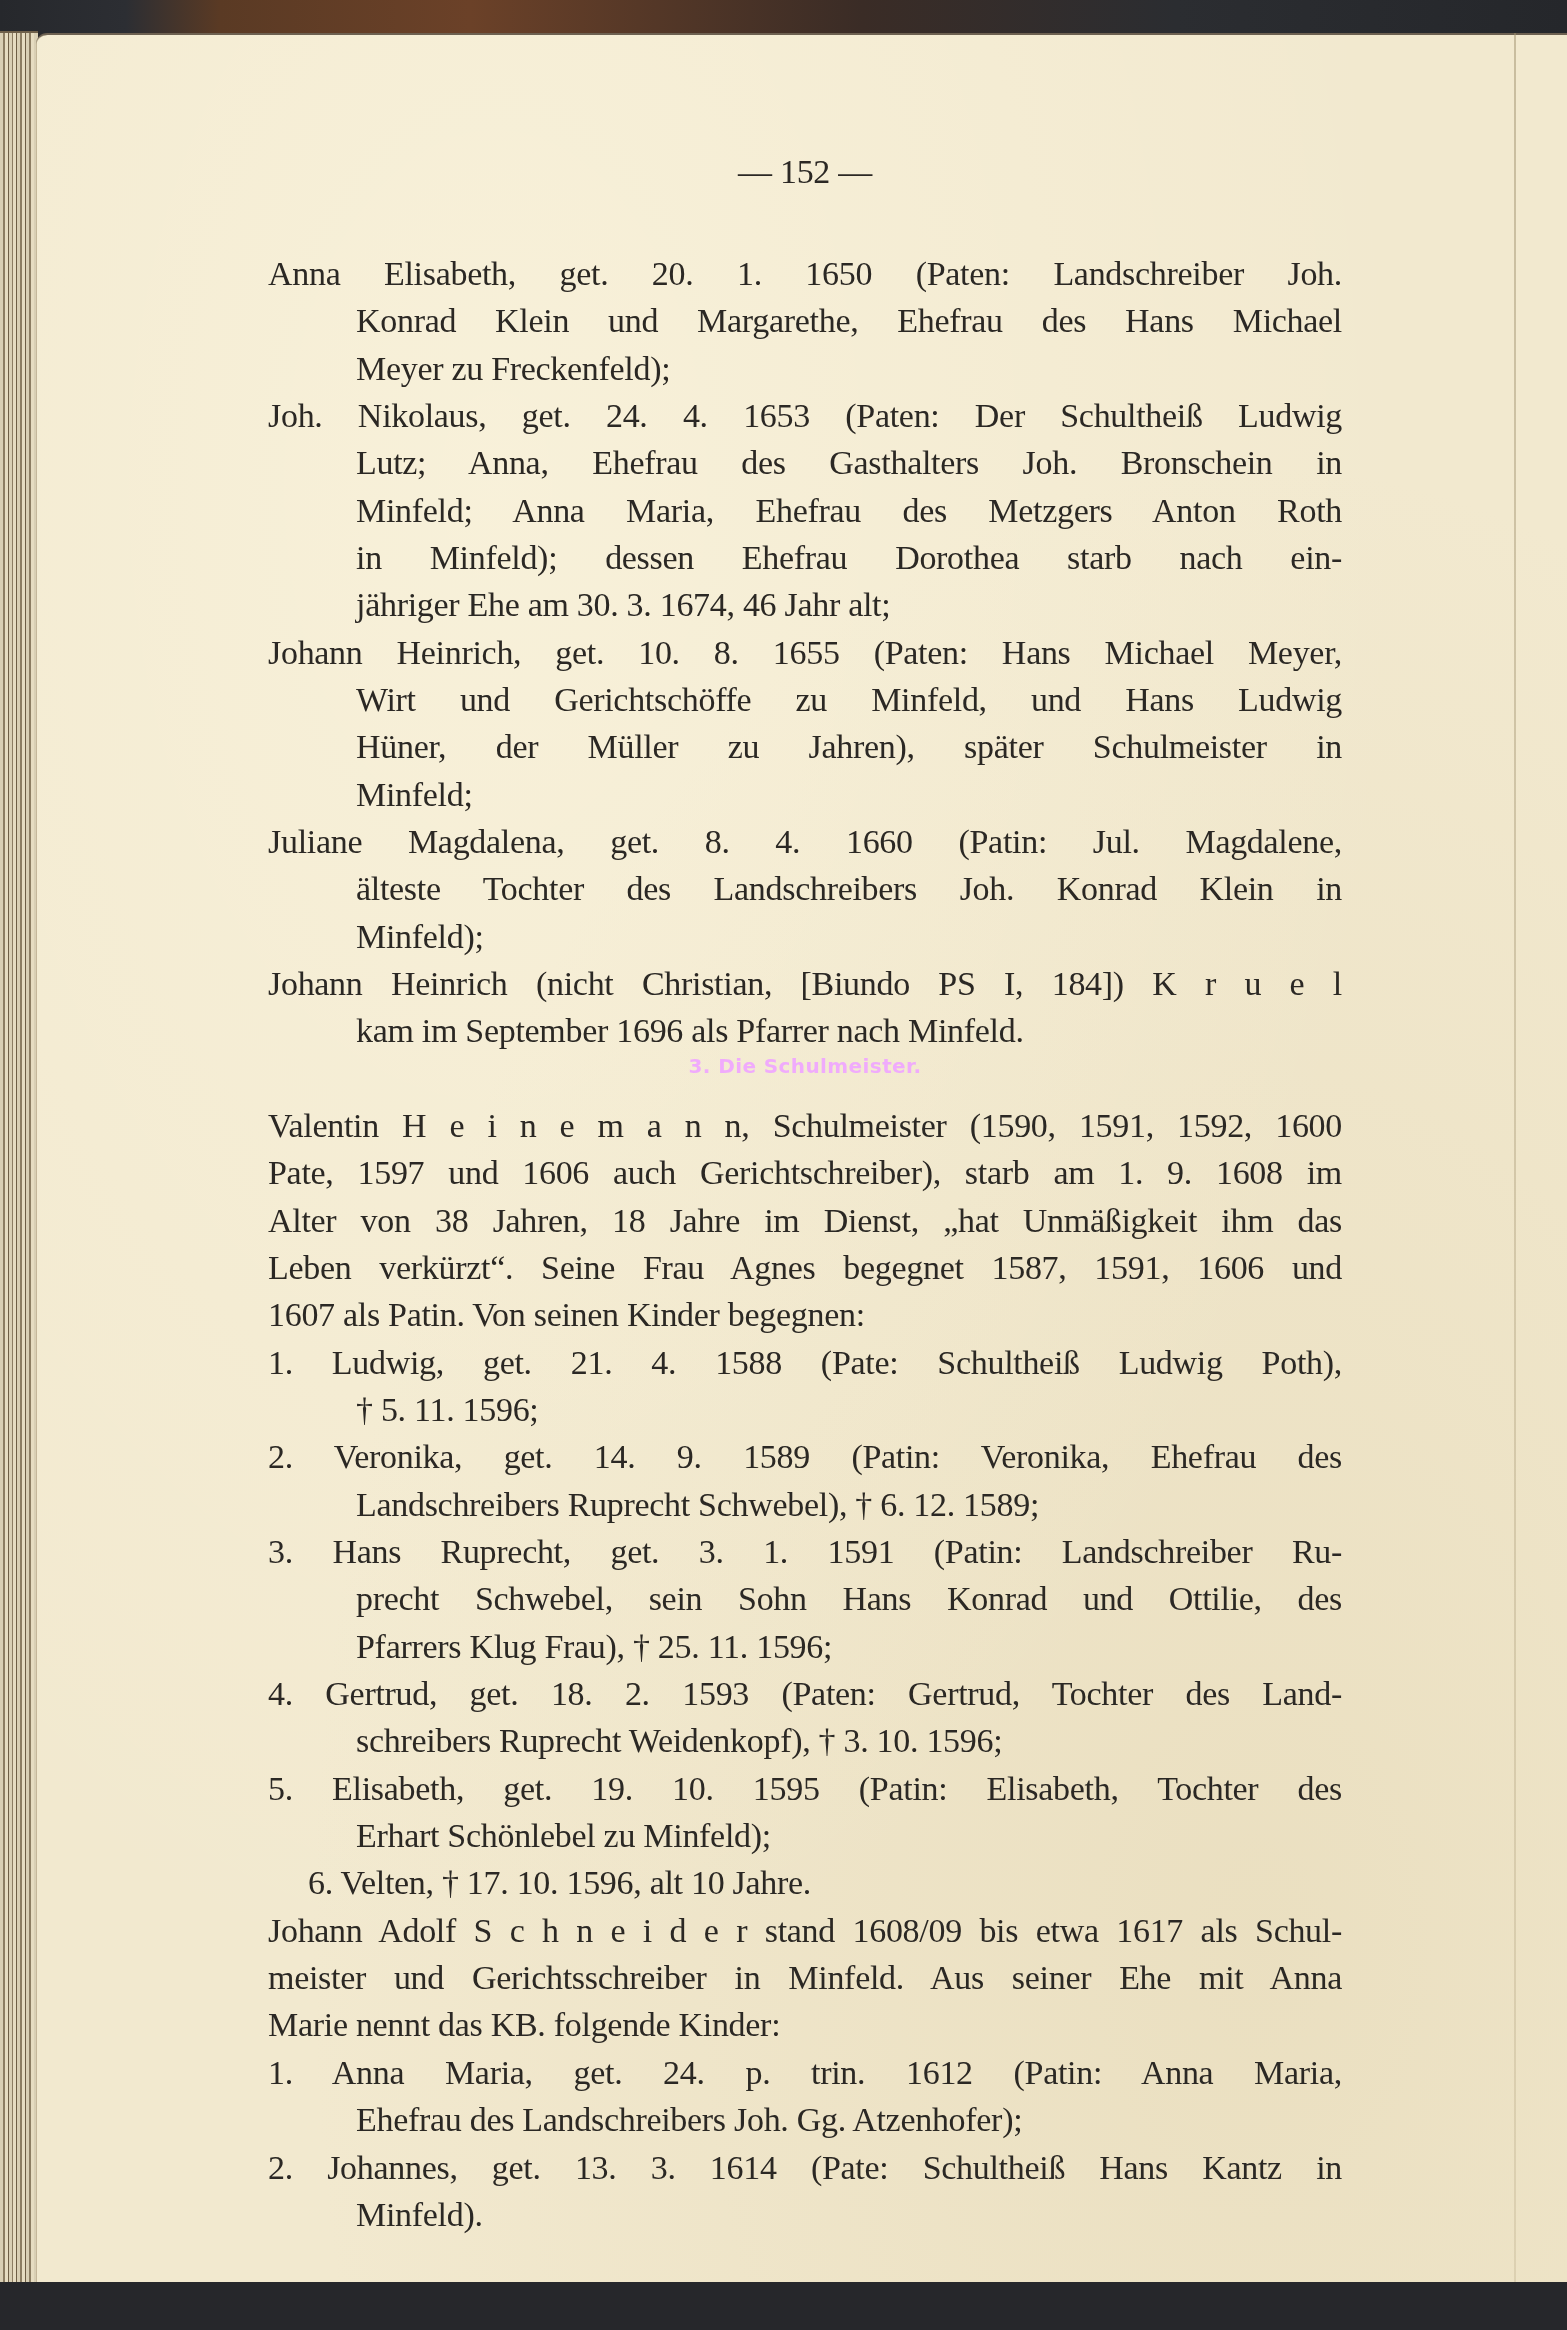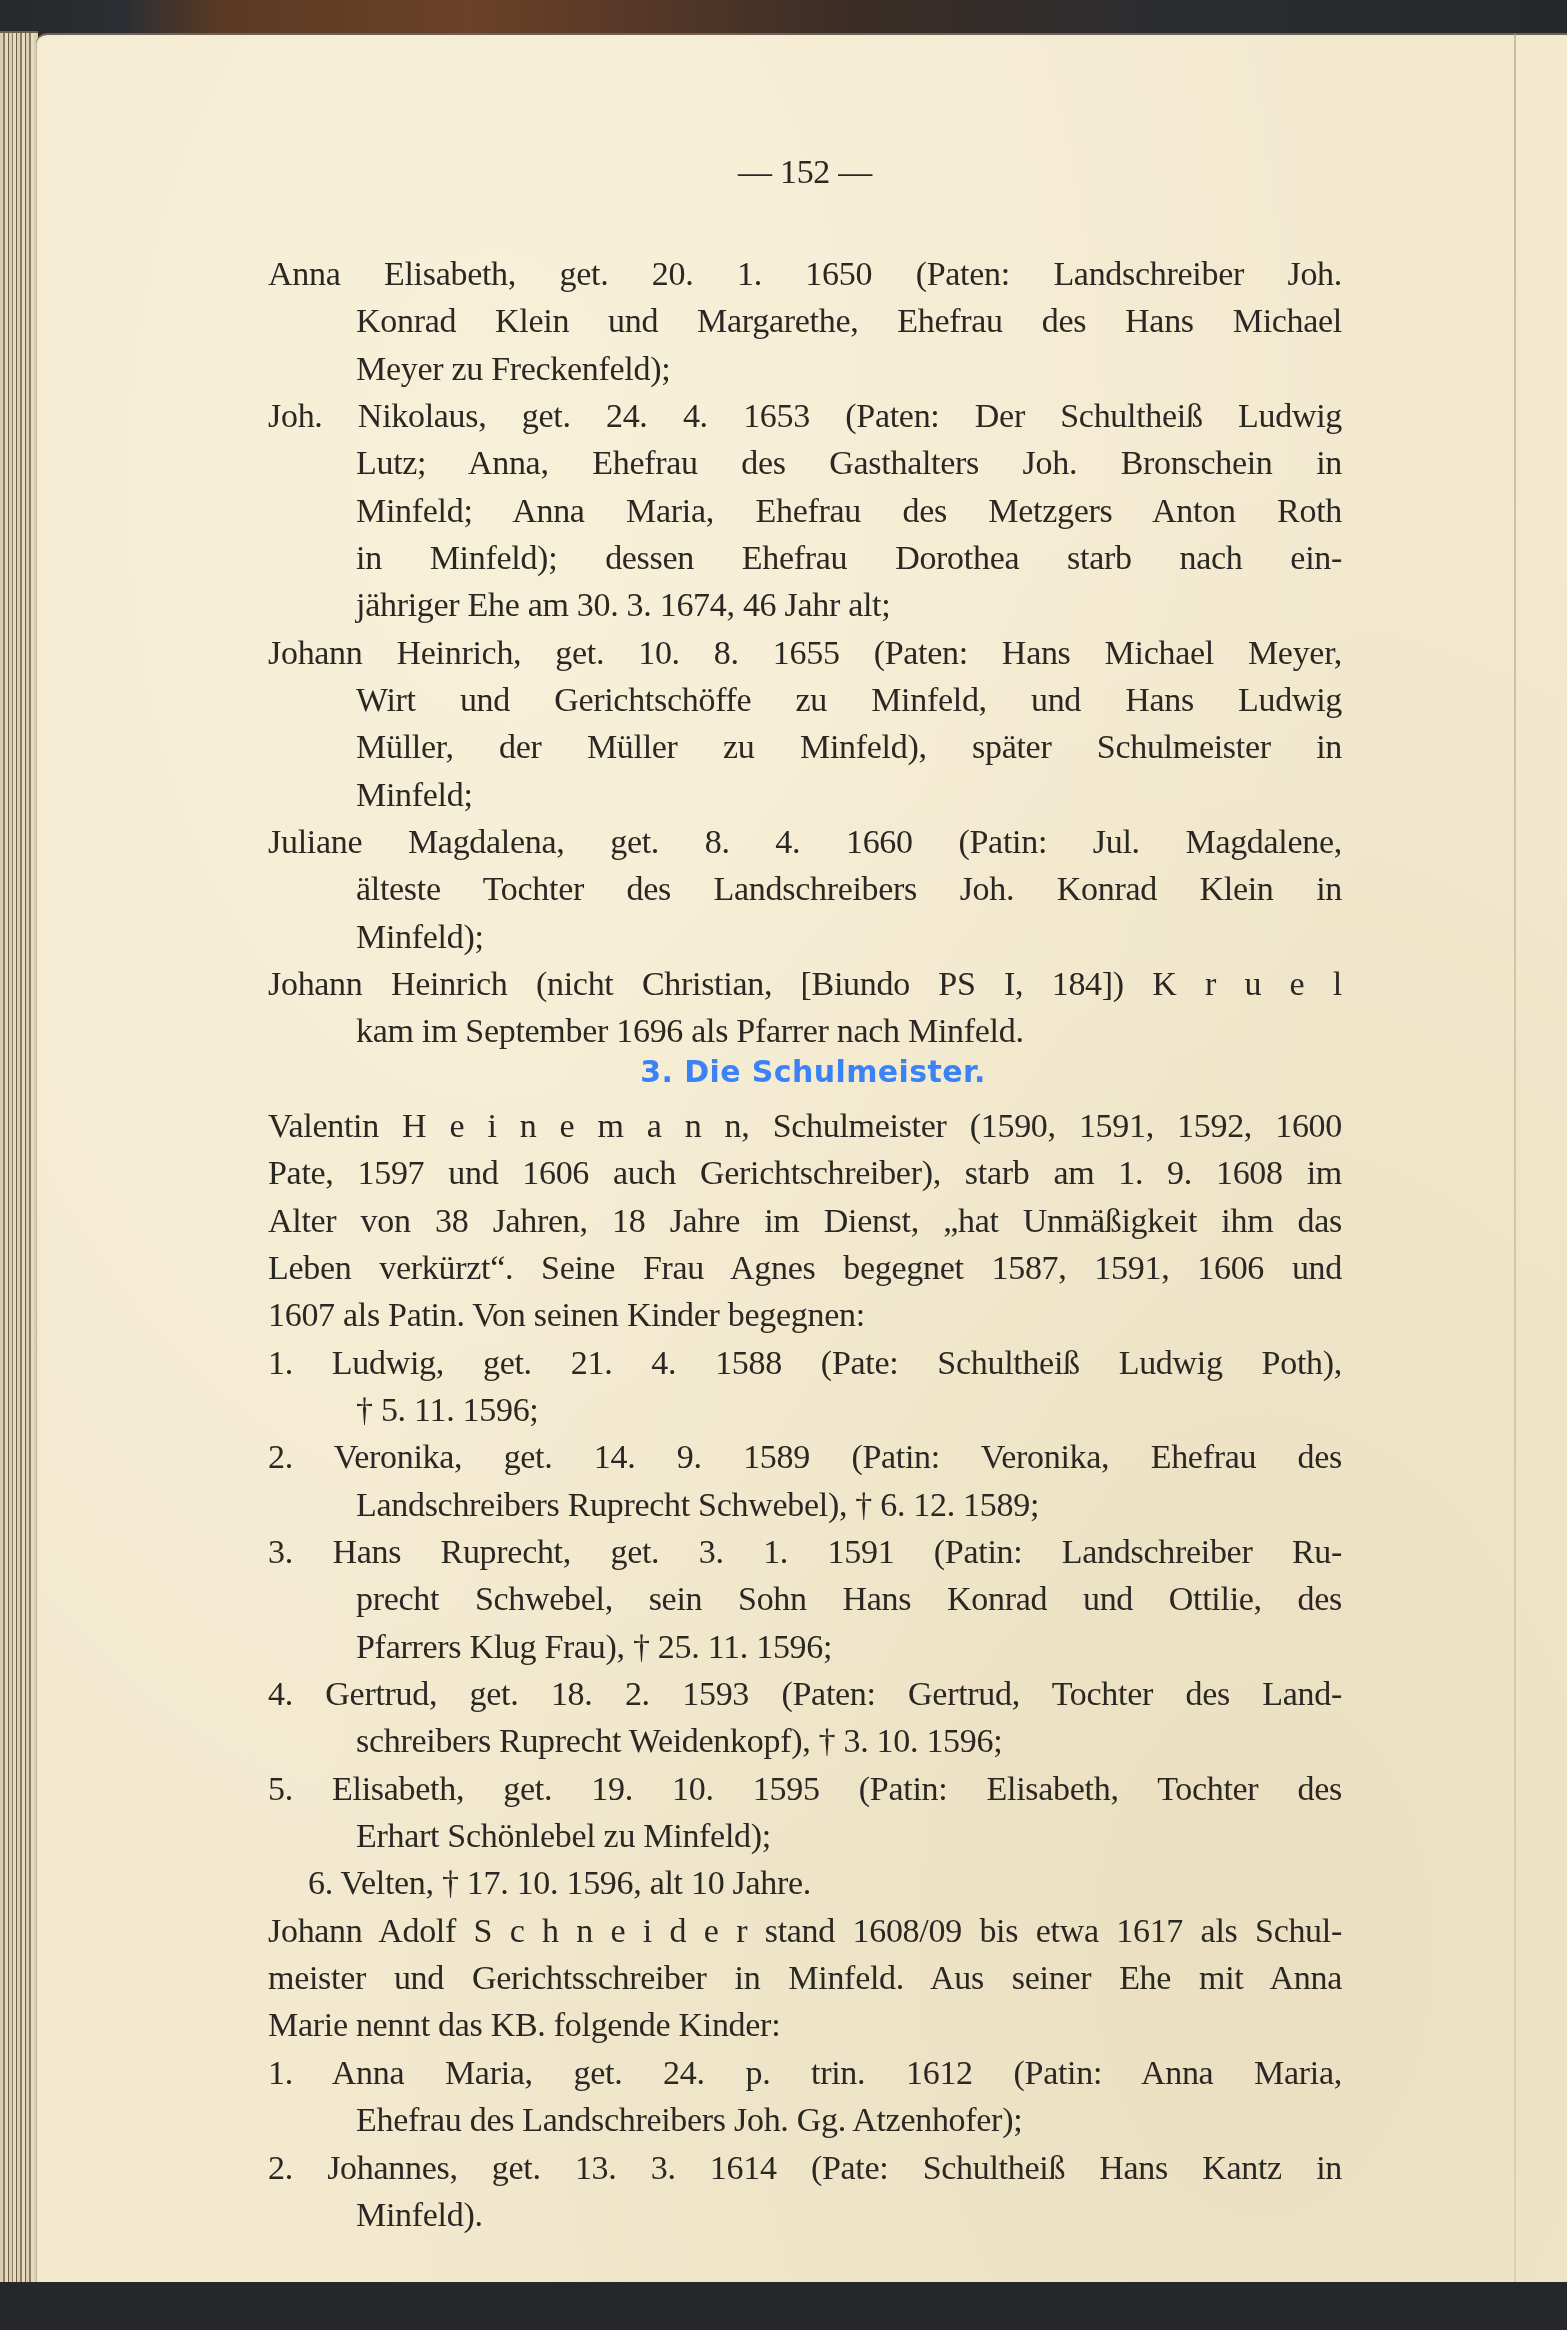--- a/index.html
+++ b/index.html
@@ -43,23 +43,23 @@
     }
     .page-number {
       position: absolute; left: 0; top: 153px; width: 1074px;
       text-align: center; font-size: 34px; color: #2b2824;
     }
     .line {
       position: absolute; white-space: nowrap; height: 45px; line-height: 45px;
     }
     .justify { text-align: justify; text-align-last: justify; }
     .heading {
-      position: absolute; left: 8px; width: 1074px; text-align: center;
+      position: absolute; left: 0; width: 1074px; text-align: center;
       font-family: "DejaVu Sans", sans-serif; font-weight: bold;
-      font-size: 30px; letter-spacing: 0.4px; color: #3b82f6;
+      font-size: 20px; letter-spacing: 0.4px; color: #f0abfc;
     }
   </style>
 </head>
 <body>
 
 <div class="top-band"></div>
 <div class="page-edges"></div>
 <div class="page"></div>
 <div class="fold-line"></div>
 <div class="bottom-band"></div>
@@ -70,21 +70,21 @@
       <div class="line justify" style="left: 0px; top: 251px; width: 1074px;">Anna Elisabeth, get. 20. 1. 1650 (Paten: Landschreiber Joh.</div>
       <div class="line justify" style="left: 88px; top: 298px; width: 986px;">Konrad Klein und Margarethe, Ehefrau des Hans Michael</div>
       <div class="line" style="left: 88px; top: 346px;">Meyer zu Freckenfeld);</div>
       <div class="line justify" style="left: 0px; top: 393px; width: 1074px;">Joh. Nikolaus, get. 24. 4. 1653 (Paten: Der Schultheiß Ludwig</div>
       <div class="line justify" style="left: 88px; top: 440px; width: 986px;">Lutz; Anna, Ehefrau des Gasthalters Joh. Bronschein in</div>
       <div class="line justify" style="left: 88px; top: 488px; width: 986px;">Minfeld; Anna Maria, Ehefrau des Metzgers Anton Roth</div>
       <div class="line justify" style="left: 88px; top: 535px; width: 986px;">in Minfeld); dessen Ehefrau Dorothea starb nach ein-</div>
       <div class="line" style="left: 88px; top: 582px;">jähriger Ehe am 30. 3. 1674, 46 Jahr alt;</div>
       <div class="line justify" style="left: 0px; top: 630px; width: 1074px;">Johann Heinrich, get. 10. 8. 1655 (Paten: Hans Michael Meyer,</div>
       <div class="line justify" style="left: 88px; top: 677px; width: 986px;">Wirt und Gerichtschöffe zu Minfeld, und Hans Ludwig</div>
-      <div class="line justify" style="left: 88px; top: 724px; width: 986px;">Müller, der Müller zu Minfeld), später Schulmeister in</div>
+      <div class="line justify" style="left: 88px; top: 724px; width: 986px;">Hüner, der Müller zu Jahren), später Schulmeister in</div>
       <div class="line" style="left: 88px; top: 772px;">Minfeld;</div>
       <div class="line justify" style="left: 0px; top: 819px; width: 1074px;">Juliane Magdalena, get. 8. 4. 1660 (Patin: Jul. Magdalene,</div>
       <div class="line justify" style="left: 88px; top: 866px; width: 986px;">älteste Tochter des Landschreibers Joh. Konrad Klein in</div>
       <div class="line" style="left: 88px; top: 914px;">Minfeld);</div>
       <div class="line justify" style="left: 0px; top: 961px; width: 1074px;">Johann Heinrich (nicht Christian, [Biundo PS I, 184]) K r u e l</div>
       <div class="line" style="left: 88px; top: 1008px;">kam im September 1696 als Pfarrer nach Minfeld.</div>
     </div>
   <div class="heading" id="section-heading" style="top: 1054px;">3. Die Schulmeister.</div>
   <div id="section-entries">
       <div class="line justify" style="left: 0px; top: 1103px; width: 1074px;">Valentin H e i n e m a n n, Schulmeister (1590, 1591, 1592, 1600</div>

